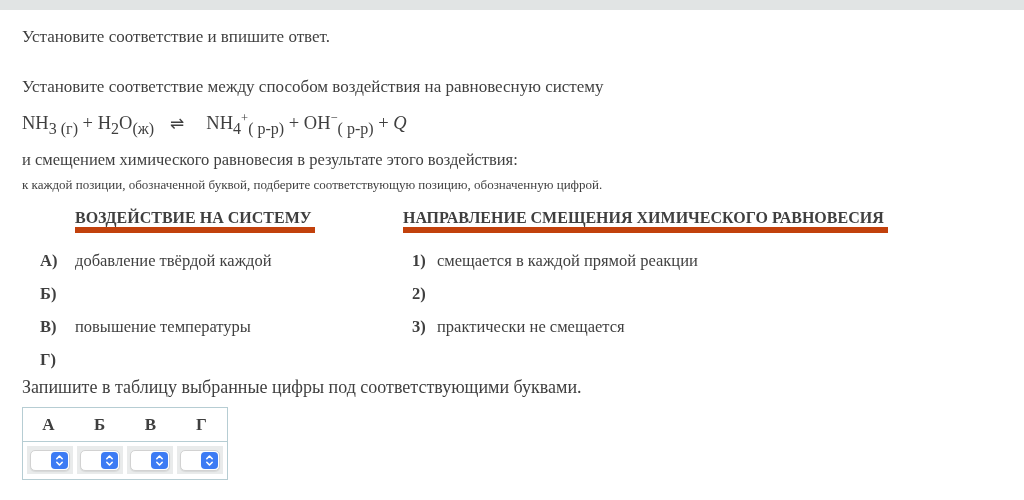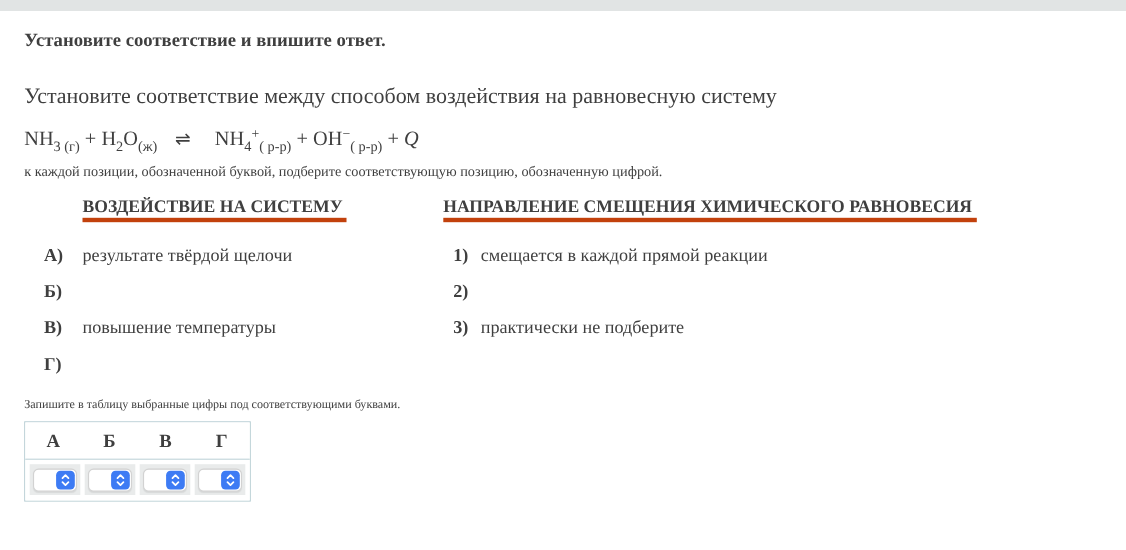--- a/index.html
+++ b/index.html
@@ -10,62 +10,62 @@
     color: #3f3f3f;
     overflow: hidden;
   }
   .topbar {
     width: 100%; height: 10px;
     background: #e1e4e4;
   }
   .content { padding: 17px 22px 0 22px; }
 
   .page-title {
-    font-size: 17px; font-weight: bold;
+    font-size: 17px; font-weight: normal;
     margin: 0;
   }
-  .intro { margin-top: 30px; font-size: 20px; }
+  .intro { margin-top: 30px; font-size: 17px; }
 
   .equation {
     margin-top: 14px; font-size: 18.5px;
     white-space: pre-wrap;
   }
-  .equation sub { font-size: 13px; }
+  .equation sub { font-size: 16px; }
   .equation sup { font-size: 12.5px; }
   .eq-arrow {
     font-family: "DejaVu Sans", sans-serif;
     font-size: 17px;
     margin: 0 22px 0 16px;
   }
   .eq-q { font-style: italic; }
 
   .post-line1 { margin-top: 12px; font-size: 16.5px; }
   .post-line2 { margin-top: 7px;  font-size: 13px; }
 
   .match-headers { position: relative; height: 24px; margin-top: 16px; }
   .match-header {
     position: absolute; top: 0;
     font-size: 16px; font-weight: bold;
-    border-bottom: 4px solid #c2410c;
+    border-bottom: 6px solid #c2410c;
     padding-right: 4px;
     white-space: nowrap;
   }
   .match-header.left  { left: 53px; }
   .match-header.right { left: 381px; }
 
   .match-grid { display: flex; margin-top: 12px; }
   .match-col.left  { width: 390px; }
   .match-col.right { flex: 1; }
   .match-row { height: 33px; display: flex; align-items: center; font-size: 16.5px; }
   .match-label { font-weight: bold; white-space: nowrap; }
   .match-col.left  .match-label { margin-left: 18px; width: 35px; }
   .match-col.right .match-label { width: 25px; }
   .match-text { white-space: nowrap; }
 
-  .footer-line { margin-top: 14px; font-size: 11px; }
+  .footer-line { font-size: 18px; }
 
   .answer-table {
     margin-top: 9px;
     width: 204px;
     border: 1px solid #b6cdd3;
   }
   .answer-head {
     display: flex;
     height: 33px;
     border-bottom: 1px solid #b6cdd3;
@@ -115,32 +115,33 @@
 <div class="topbar"></div>
 
 <div class="content">
 
   <h1 class="page-title">Установите соответствие и впишите ответ.</h1>
 
   <div class="intro">Установите соответствие между способом воздействия на равновесную систему</div>
 
   <div class="equation"><span>NH</span><sub>3 (г)</sub><span> + H</span><sub>2</sub><span>O</span><sub>(ж)</sub><span class="eq-arrow">⇌</span><span>NH</span><sub>4</sub><sup>+</sup><sub>( р-р)</sub><span> + OH</span><sup>−</sup><sub>( р-р)</sub><span> + </span><span class="eq-q">Q</span></div>
 
+  <div class="post-line1">и смещением химического равновесия в результате этого воздействия:</div>
   <div class="post-line2">к каждой позиции, обозначенной буквой, подберите соответствующую позицию, обозначенную цифрой.</div>
 
   <div class="match-headers">
     <span class="match-header left">ВОЗДЕЙСТВИЕ НА СИСТЕМУ</span>
     <span class="match-header right">НАПРАВЛЕНИЕ СМЕЩЕНИЯ ХИМИЧЕСКОГО РАВНОВЕСИЯ</span>
   </div>
 
   <div class="match-grid">
     <div class="match-col left">
       <div class="match-row">
         <span class="match-label">А)</span>
-        <span class="match-text">результате твёрдой щелочи</span>
+        <span class="match-text">добавление твёрдой каждой</span>
       </div>
       <div class="match-row">
         <span class="match-label">Б)</span>
       </div>
       <div class="match-row">
         <span class="match-label">В)</span>
         <span class="match-text">повышение температуры</span>
       </div>
       <div class="match-row">
         <span class="match-label">Г)</span>
@@ -149,21 +150,21 @@
     <div class="match-col right">
       <div class="match-row">
         <span class="match-label">1)</span>
         <span class="match-text">смещается в каждой прямой реакции</span>
       </div>
       <div class="match-row">
         <span class="match-label">2)</span>
       </div>
       <div class="match-row">
         <span class="match-label">3)</span>
-        <span class="match-text">практически не подберите</span>
+        <span class="match-text">практически не смещается</span>
       </div>
     </div>
   </div>
 
   <div class="footer-line">Запишите в таблицу выбранные цифры под соответствующими буквами.</div>
 
   <div class="answer-table">
     <div class="answer-head">
       <div class="answer-head-cell">А</div>
       <div class="answer-head-cell">Б</div>

